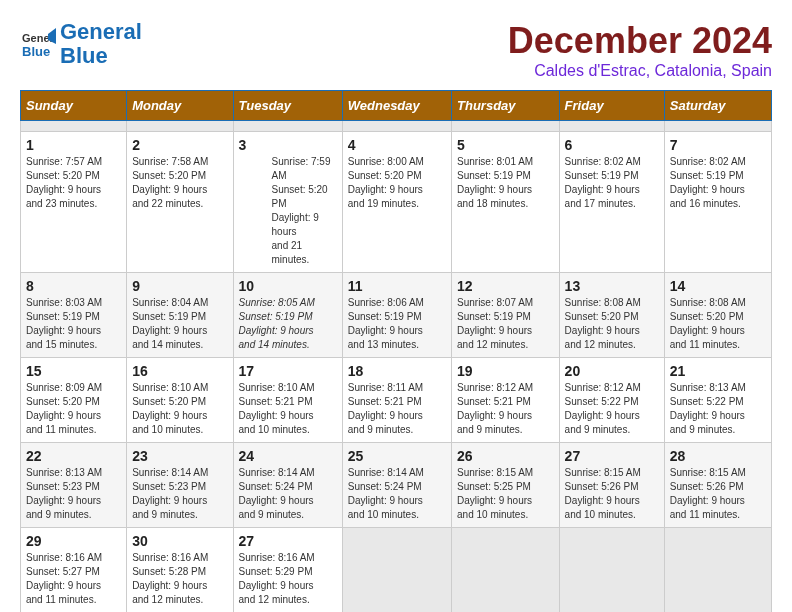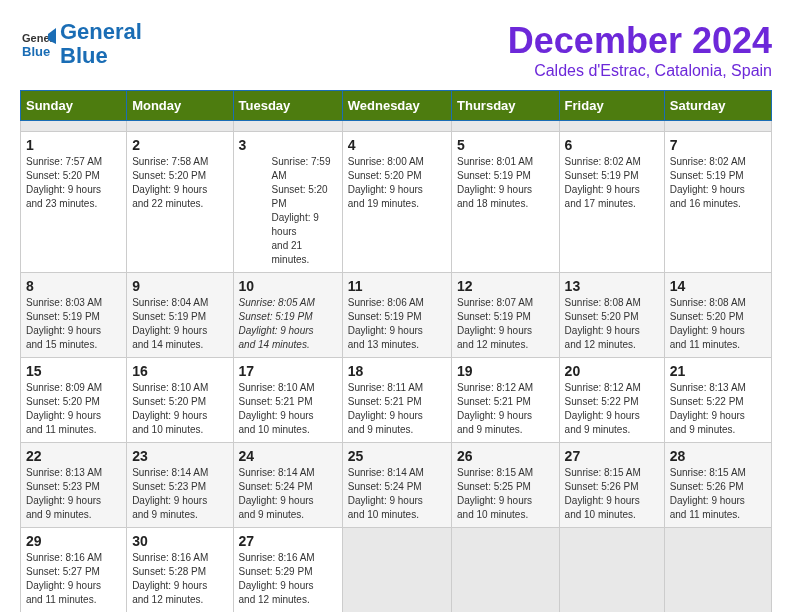--- a/index.html
+++ b/index.html
@@ -33,34 +33,35 @@
       width: 36px;
       height: 36px;
       margin-right: 4px;
     }
     .title-block {
       text-align: right;
     }
     .month-title {
       font-size: 36px;
       font-weight: bold;
-      color: #6d28d9;
+      color: #7f1d1d;
     }
     .subtitle {
       font-size: 16px;
       color: #6d28d9;
     }
     table {
       width: 100%;
       border-collapse: collapse;
       font-size: 11px;
     }
     thead tr {
-      background-color: #4d7c0f;
+      background-color: #a16207;
       color: #fff;
+      font-style: italic;
     }
     thead th {
       padding: 7px 5px;
       text-align: left;
       font-size: 13px;
       font-weight: bold;
       border: 1px solid #1a6db5;
     }
     tbody tr {
       border: 1px solid #ccc;

